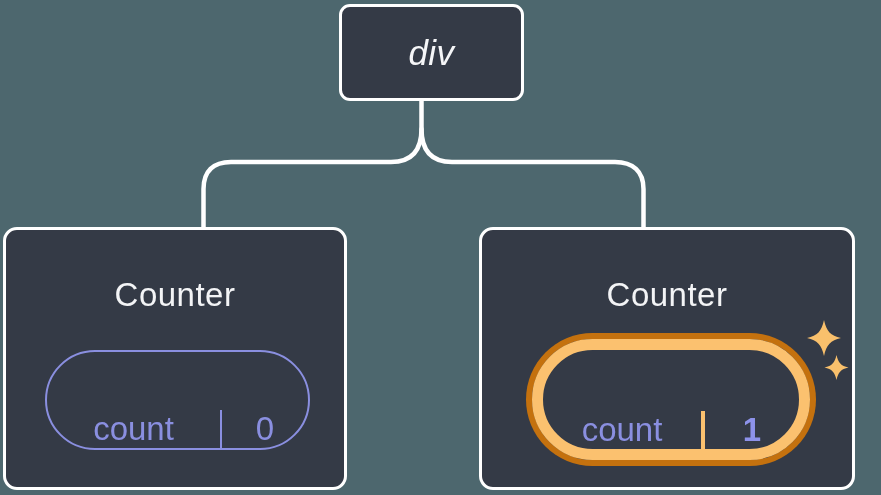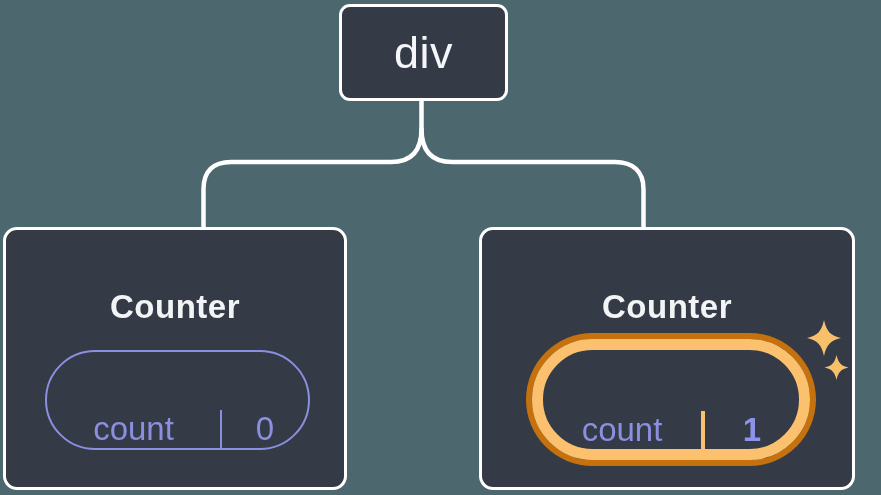--- a/index.html
+++ b/index.html
@@ -16,32 +16,33 @@
   }
   .connectors {
     position: absolute;
     left: 0; top: 0;
     width: 881px; height: 495px;
   }
   
   .root-node {
     position: absolute;
     left: 339px; top: 4px;
-    width: 169px; height: 97px;
+    width: 185px; height: 97px;
     background: #343a46;
     border: 3px solid #ffffff;
     border-radius: 11px;
     box-sizing: border-box;
     display: flex;
     align-items: center;
     justify-content: center;
     color: #f5f6f8;
-    font-size: 45px;
+    font-size: 35px;
     font-weight: 400;
     letter-spacing: 0.5px;
+    font-style: italic;
   }
   
   .component-card {
     position: absolute;
     top: 227px;
     height: 263px;
     background: #343a46;
     border: 3px solid #ffffff;
     border-radius: 14px;
     box-sizing: border-box;
@@ -49,23 +50,22 @@
   .card-left  { left: 3px;   width: 344px; }
   .card-right { left: 479px; width: 376px; }
   .card-title {
     position: absolute;
     top: 46px;
     left: 0;
     width: 100%;
     text-align: center;
     color: #f3f4f6;
     font-size: 33px;
-    font-weight: 700;
+    font-weight: 400;
     letter-spacing: 0.5px;
-    margin-top: 12px;
   }
   
   .pill {
     position: absolute;
     display: flex;
     align-items: flex-end;
     box-sizing: border-box;
     border-radius: 999px;
   }
   .pill-plain {

